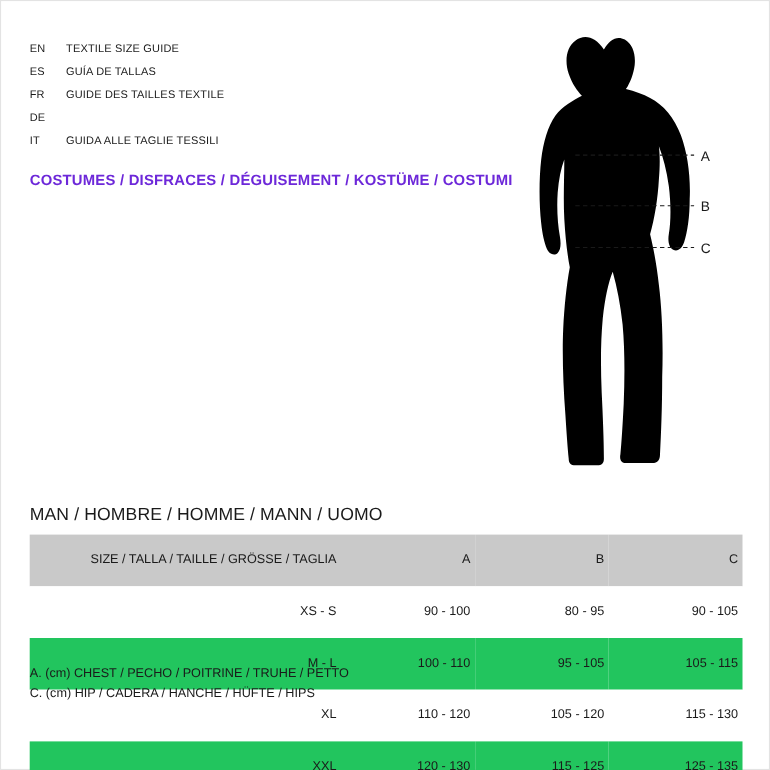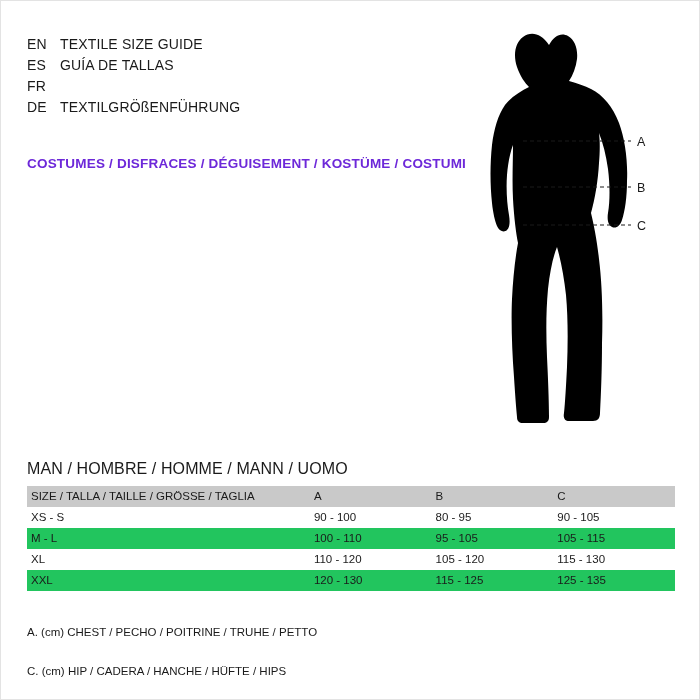--- a/index.html
+++ b/index.html
@@ -26,21 +26,21 @@
   
   .lang-block {
     position: absolute;
     left: 26px;
     top: 33px;
     width: 420px;
   }
   .lang-row {
     display: flex;
     align-items: baseline;
-    font-size: 14px;
+    font-size: 10px;
     line-height: 21px;
     letter-spacing: 0.15px;
     white-space: nowrap;
   }
   .lang-code {
     width: 33px;
     flex: 0 0 33px;
     color: #1a1a1a;
   }
   .lang-text {
@@ -92,23 +92,23 @@
     position: absolute;
     left: 26px;
     top: 485px;
     width: 648px;
     border-collapse: collapse;
     font-size: 11.5px;
     color: #1a1a1a;
   }
   table.size-table th,
   table.size-table td {
-    padding: 3px 4px;
+    padding: 16px 4px;
     font-weight: normal;
-    text-align: left;
+    text-align: right;
     line-height: 15px;
   }
   table.size-table thead tr {
     background: #c9c9c9;
   }
   table.size-table tbody tr.odd {
     background: #ffffff;
   }
   table.size-table tbody tr.even {
     background: #22c55e;
@@ -120,42 +120,46 @@
   th.hdr-c, td.val-c { padding-left: 4px; }
 
   .legend {
     position: absolute;
     left: 26px;
     top: 602px;
     font-size: 11.5px;
     line-height: 19px;
     color: #1a1a1a;
   }
-  .legend div { white-space: nowrap; margin-top: 20px; }
+  .legend div { white-space: nowrap; }
 </style>
 </head>
 <body>
 
 <div class="page">
 
   <div class="lang-block">
     <div class="lang-row">
       <span class="lang-code">EN</span>
       <span class="lang-text">TEXTILE SIZE GUIDE</span>
     </div>
     <div class="lang-row">
       <span class="lang-code">ES</span>
       <span class="lang-text">GUÍA DE TALLAS</span>
     </div>
     <div class="lang-row">
       <span class="lang-code">FR</span>
+      <span class="lang-text">GUIDE DES TAILLES TEXTILE</span>
     </div>
     <div class="lang-row">
       <span class="lang-code">DE</span>
-      <span class="lang-text">TEXTILGRÖßENFÜHRUNG</span>
+    </div>
+    <div class="lang-row">
+      <span class="lang-code">IT</span>
+      <span class="lang-text">GUIDA ALLE TAGLIE TESSILI</span>
     </div>
   </div>
 
   <div class="costumes-line">COSTUMES / DISFRACES / DÉGUISEMENT / KOSTÜME / COSTUMI</div>
 
   <div class="figure-wrap">
     <svg width="215" height="420" viewBox="0 0 215 420" xmlns="http://www.w3.org/2000/svg">
       <g>
         <path fill="#000000" d="
           M78,24

